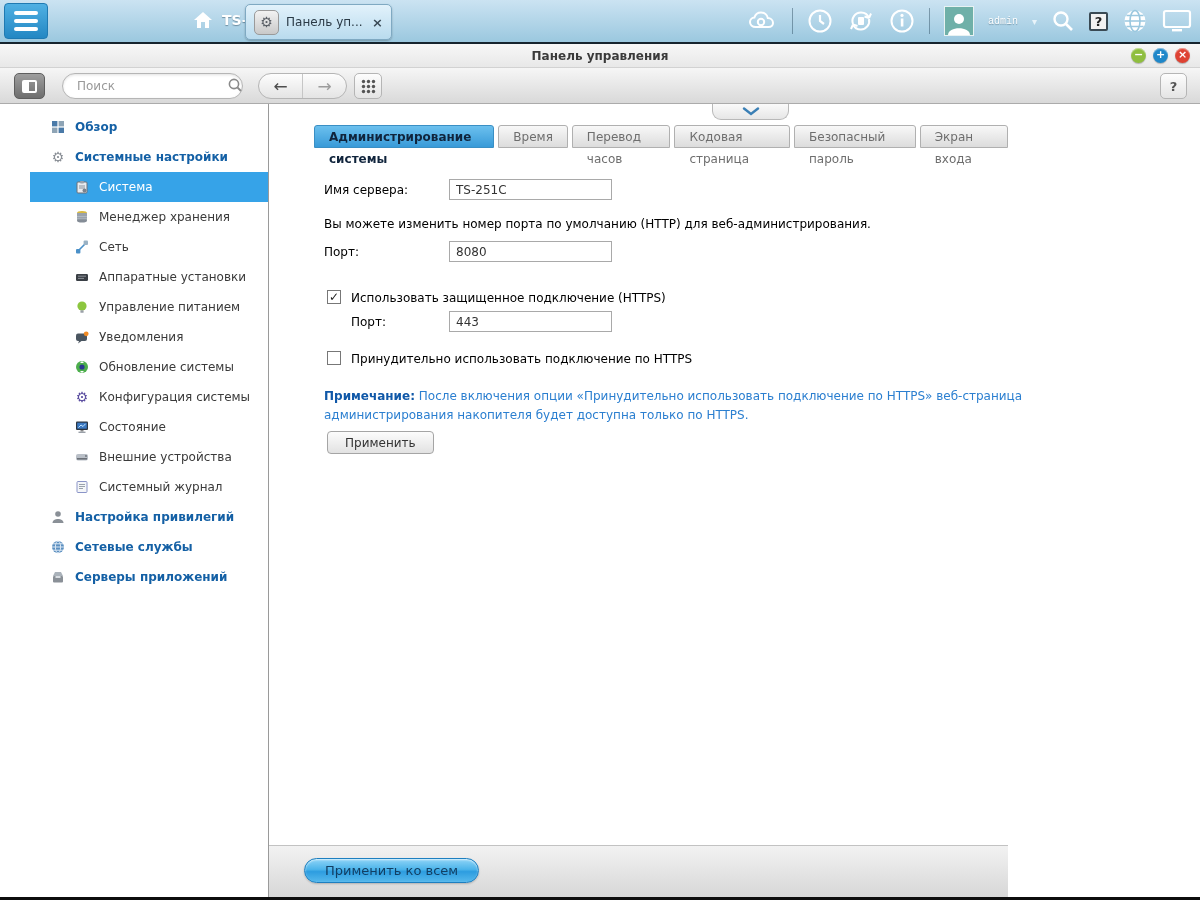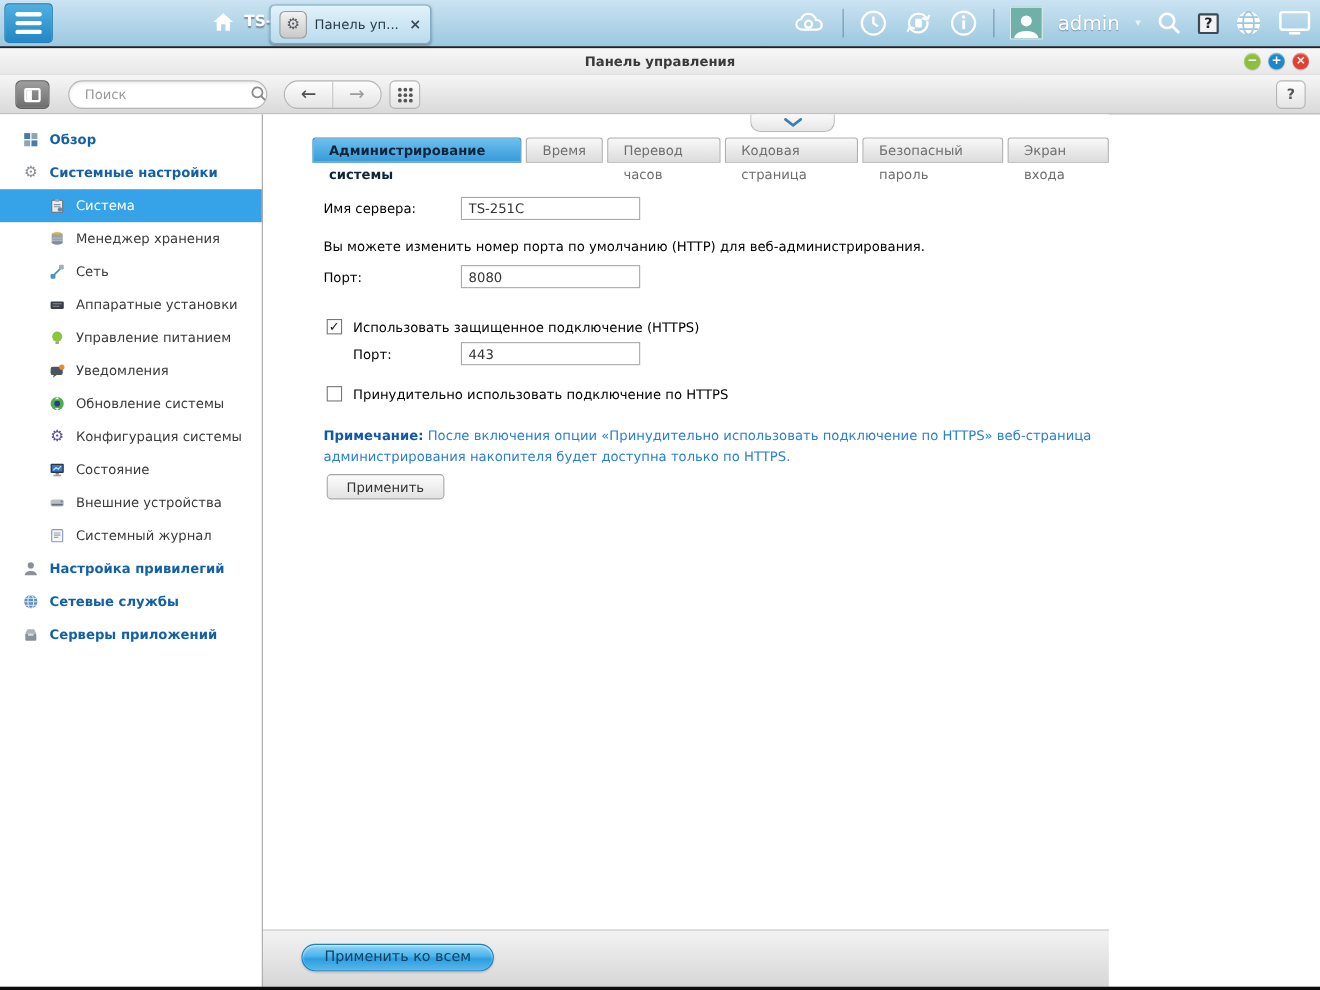--- a/index.html
+++ b/index.html
@@ -22,21 +22,21 @@
   .tb-tab .badge { width:25px; height:25px; border-radius:5px;
     background:linear-gradient(#f2f2f2,#c9c9c9); border:1px solid #9a9a9a;
     display:flex; align-items:center; justify-content:center; color:#5a5f66; font-size:14px; }
   .tb-tab .t-label { color:#2a3a46; flex:1; }
   .tb-tab .t-close { color:#3a4a56; font-weight:bold; font-size:13px; cursor:pointer; }
   .tb-right { position:absolute; right:8px; top:0; height:42px; display:flex; align-items:center; gap:14px; }
   .tb-ic { display:flex; align-items:center; justify-content:center; cursor:pointer; }
   .tb-sep { width:1px; height:26px; background:rgba(40,70,90,.45); }
   .avatar { width:30px; height:30px; background:#6fb0a8; border:1px solid #e8f2f2;
     display:flex; align-items:flex-end; justify-content:center; overflow:hidden; }
-  .admin-lbl { color:#fff; font-size:18px; text-shadow:0 1px 1px rgba(30,60,80,.4); cursor:pointer; }
+  .admin-lbl { color:#fff; font-size:10px; text-shadow:0 1px 1px rgba(30,60,80,.4); cursor:pointer;font-family:Liberation Mono, monospace; }
   .admin-caret { color:#e8f4fa; font-size:10px; cursor:pointer; }
   .help-box { width:19px; height:19px; background:#f2f2f2; border:2px solid #3a4a54; border-radius:2px;
     color:#222; font-weight:bold; font-size:13px; display:flex; align-items:center; justify-content:center; cursor:pointer; }
 
   
   .titlebar { position:absolute; left:0; top:44px; width:1200px; height:24px;
     background:linear-gradient(#f7f7f7,#e8e8e8); border-bottom:1px solid #d2d2d2; }
   .titlebar .w-title { position:absolute; left:0; right:0; top:0; height:24px; line-height:24px;
     text-align:center; font-weight:bold; color:#3a3a3a; }
   .win-controls { position:absolute; right:10px; top:4px; display:flex; gap:7px; }
@@ -66,21 +66,21 @@
   .nav-back { color:#4e4e4e; border-right:1px solid #c6c6c6; }
   .nav-fwd { color:#9c9c9c; }
   .grid-btn { position:absolute; left:354px; top:5px; width:28px; height:26px; border-radius:5px;
     background:linear-gradient(#fdfdfd,#e4e4e4); border:1px solid #b5b5b5;
     display:flex; align-items:center; justify-content:center; cursor:pointer; }
   .tb-help { position:absolute; right:13px; top:5px; width:27px; height:26px; border-radius:5px;
     background:linear-gradient(#fdfdfd,#e4e4e4); border:1px solid #b5b5b5; color:#555;
     font-weight:bold; font-size:13px; display:flex; align-items:center; justify-content:center; cursor:pointer; }
 
   
-  .app { position:absolute; left:0; top:104px; width:1008px; height:793px; display:flex; }
+  .app { position:absolute; left:0; top:104px; width:1008px; height:793px; display:flex;padding-left:30px; }
   .sidebar { width:239px; background:#fff; border-right:1px solid #9a9a9a; padding-top:8px; }
   .s-item { height:30px; display:flex; align-items:center; gap:9px; cursor:pointer; white-space:nowrap; }
   .s-item.l1 { padding-left:20px; color:#1460a5; font-weight:bold; }
   .s-item.l2 { padding-left:44px; color:#3a3a3a; }
   .s-item.sel { background:#36a3e8; color:#fff; }
   .s-ic { width:16px; height:16px; display:flex; align-items:center; justify-content:center; flex:none; font-size:14px; }
 
   .main { flex:1; position:relative; background:#fff; }
   .collapse-tab { position:absolute; left:443px; top:0; width:77px; height:16px;
     background:linear-gradient(#fafafa,#e6e6e6); border:1px solid #b8b8b8; border-top:none;

